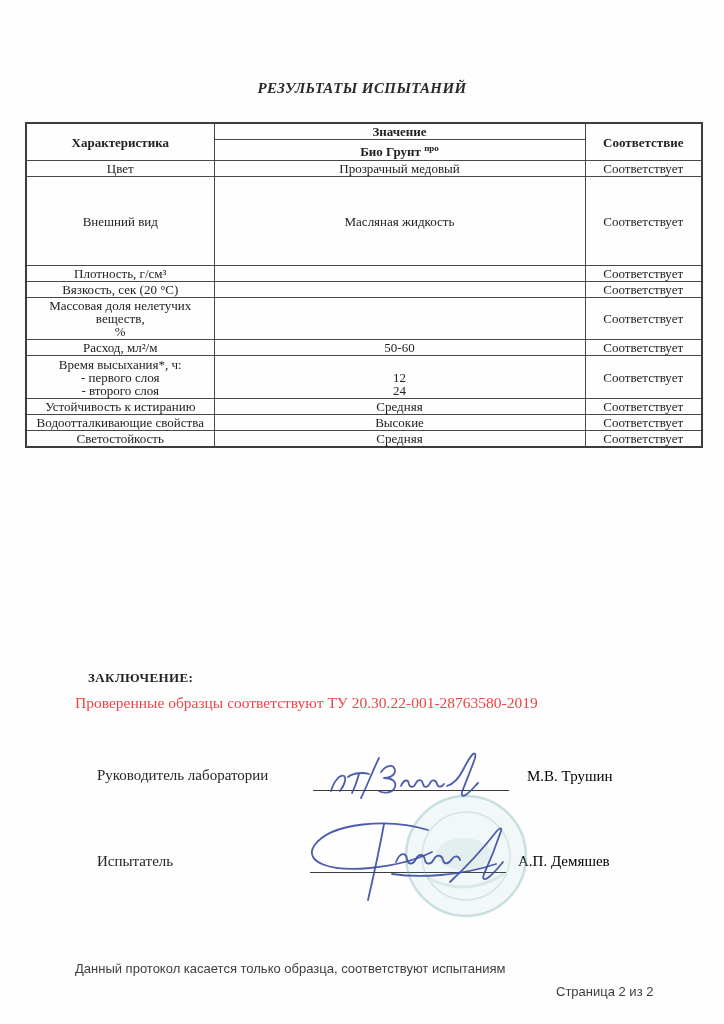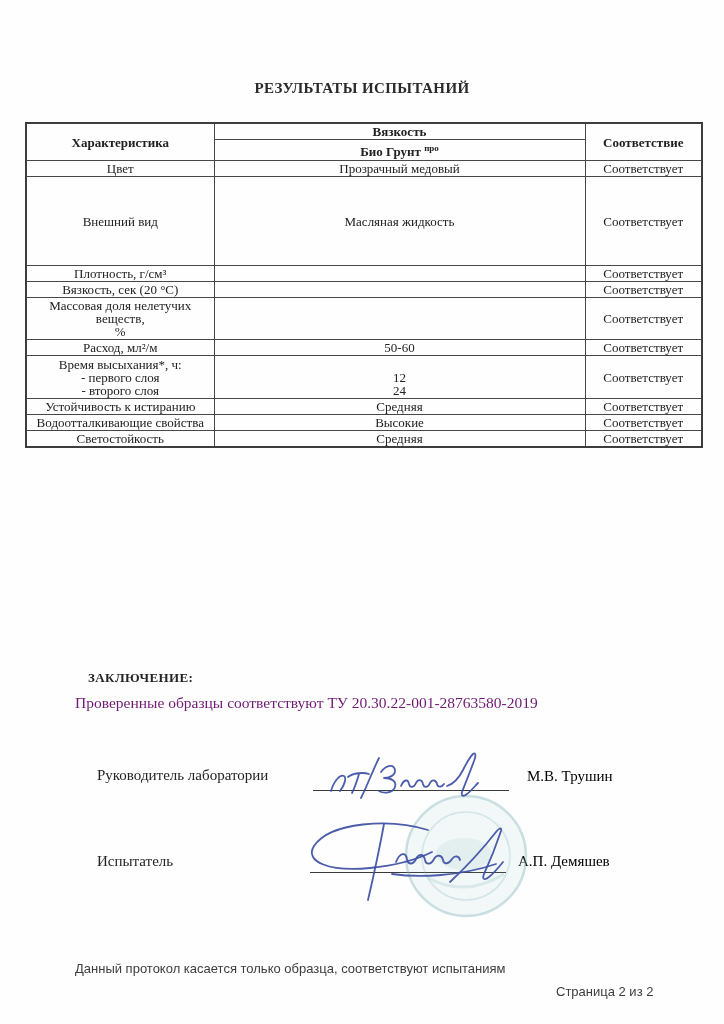--- a/index.html
+++ b/index.html
@@ -10,20 +10,21 @@
     background:#fefefe;
     font-family:"Liberation Serif", serif;
     color:#1e1e1e;
     overflow:hidden;
   }
   .doc-title{
     position:absolute;top:80px;left:0;width:724px;
     text-align:center;
     font-size:15px;font-weight:700;letter-spacing:.4px;
     color:#2a2a2a;
+    font-style:italic;
   }
   table.results{
     position:absolute;top:122px;left:25px;
     width:676px;
     border-collapse:collapse;table-layout:fixed;
     font-size:13px;line-height:13px;
     color:#222;
   }
   table.results td, table.results th{
     border:1px solid #474747;
@@ -47,21 +48,21 @@
   tbody tr:nth-child(7){height:43px;}
   tbody tr:nth-child(8){height:16px;}
   tbody tr:nth-child(9){height:16px;}
   tbody tr:nth-child(10){height:15px;}
   .conclusion-heading{
     position:absolute;left:88px;top:670px;
     font-size:13px;font-weight:700;letter-spacing:.4px;color:#242424;
   }
   .conclusion-text{
     position:absolute;left:75px;top:694px;
-    font-size:15.5px;color:#701a75;
+    font-size:15.5px;color:#ef4444;
   }
   .sig-role{position:absolute;left:97px;font-size:15px;color:#242424;}
   .sig-name{position:absolute;font-size:15px;color:#000000;}
   .sig-line{position:absolute;height:0;border-bottom:1.4px solid #3a3a3a;}
   .sig-svg{position:absolute;z-index:3;}
   .sig-svg path{fill:none;stroke:#3d4fa4;stroke-width:1.8;stroke-linecap:round;stroke-linejoin:round;opacity:.92;}
   .stamp{position:absolute;left:398px;top:788px;z-index:1;filter:blur(.7px);}
   .footer-note{
     position:absolute;left:75px;top:961px;
     font-family:"Liberation Sans", sans-serif;
@@ -82,21 +83,21 @@
 
   <table class="results">
     <colgroup>
       <col style="width:188px">
         <col style="width:371px">
         <col style="width:117px">
     </colgroup>
     <thead>
       <tr class="hdr1">
         <th rowspan="2">Характеристика</th>
-        <th>Вязкость</th>
+        <th>Значение</th>
         <th rowspan="2">Соответствие</th>
       </tr>
       <tr class="hdr2">
         <th><span>Био Грунт </span><sup>про</sup></th>
       </tr>
     </thead>
     <tbody>
       <tr>
         <td>Цвет</td>
         <td>Прозрачный медовый</td>

